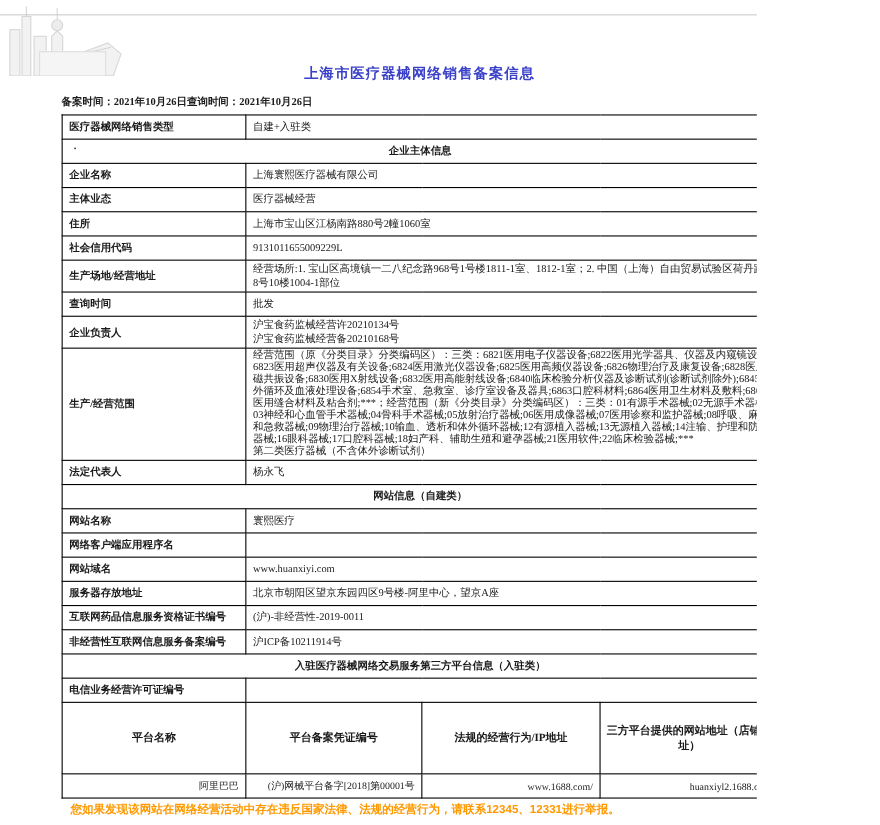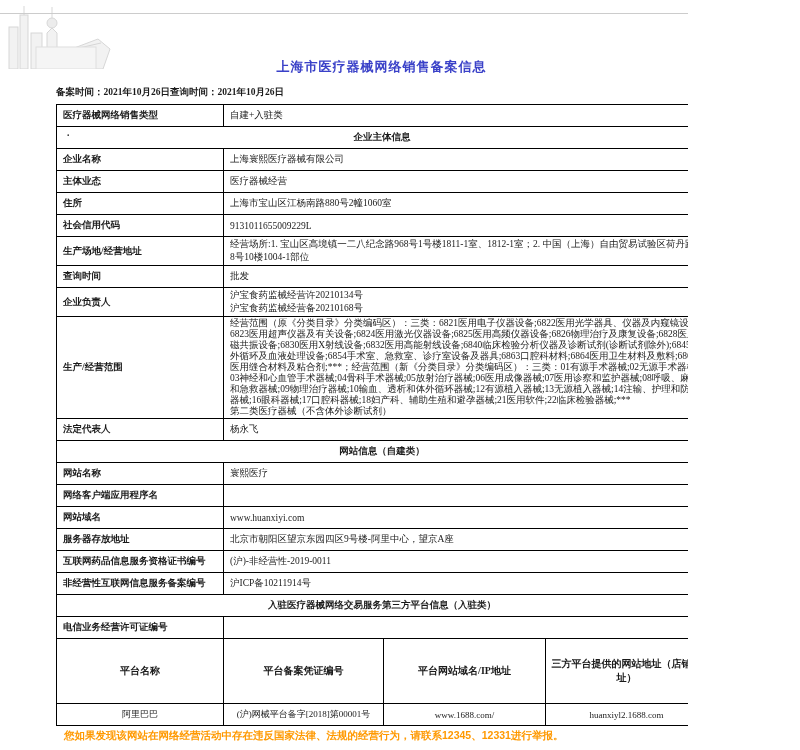--- a/index.html
+++ b/index.html
@@ -15,21 +15,21 @@
              table-layout:fixed;}
   table.info td{border:1px solid #000000;font-size:9.5px;height:19px;padding:1px 6px;
                 vertical-align:middle;word-break:break-all;}
   td.lbl{font-weight:bold;padding-left:8px;}
   td.val{padding-left:8px;white-space:pre-line;}
   td.section{font-weight:bold;text-align:center;position:relative;}
   td.section .dot{position:absolute;left:10px;top:1px;font-weight:bold;}
   td.scope{font-size:7.5px;line-height:11px;padding:3px 6px;white-space:pre-line;}
   tr.plat-head td{text-align:center;font-weight:bold;font-size:10px;padding:18px 4px;
                   white-space:normal;word-break:normal;}
-  tr.plat-data td{text-align:center;font-size:9px;white-space:normal;}
+  tr.plat-data td{text-align:right;font-size:9px;white-space:normal;}
   .warning{position:absolute;top:729px;left:64px;margin:0;font-size:10.5px;font-weight:bold;
            color:#ff9900;font-family:"Liberation Sans","DejaVu Sans",sans-serif;}
 </style>
 </head>
 <body>
 
 <div class="page">
 
   <div class="top-rule"></div>
 
@@ -151,21 +151,21 @@
       </tr>
 
       <tr>
         <td class="lbl">电信业务经营许可证编号</td>
         <td class="val" colspan="3"></td>
       </tr>
 
       <tr class="plat-head">
         <td>平台名称</td>
         <td>平台备案凭证编号</td>
-        <td>平台网站域名/IP地址</td>
+        <td>法规的经营行为/IP地址</td>
         <td>三方平台提供的网站地址（店铺地址）</td>
       </tr>
       <tr class="plat-data">
         <td>阿里巴巴</td>
         <td>(沪)网械平台备字[2018]第00001号</td>
         <td>www.1688.com/</td>
         <td>huanxiyl2.1688.com</td>
       </tr>
     </tbody>
   </table>

